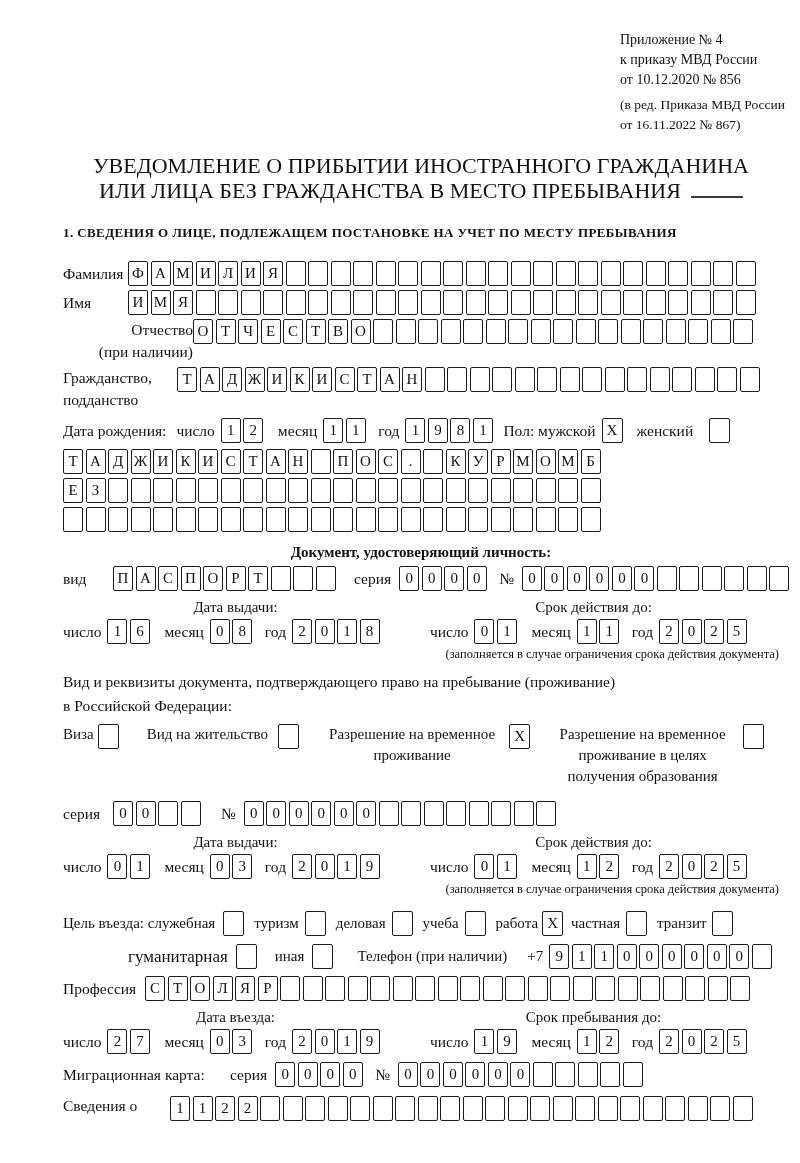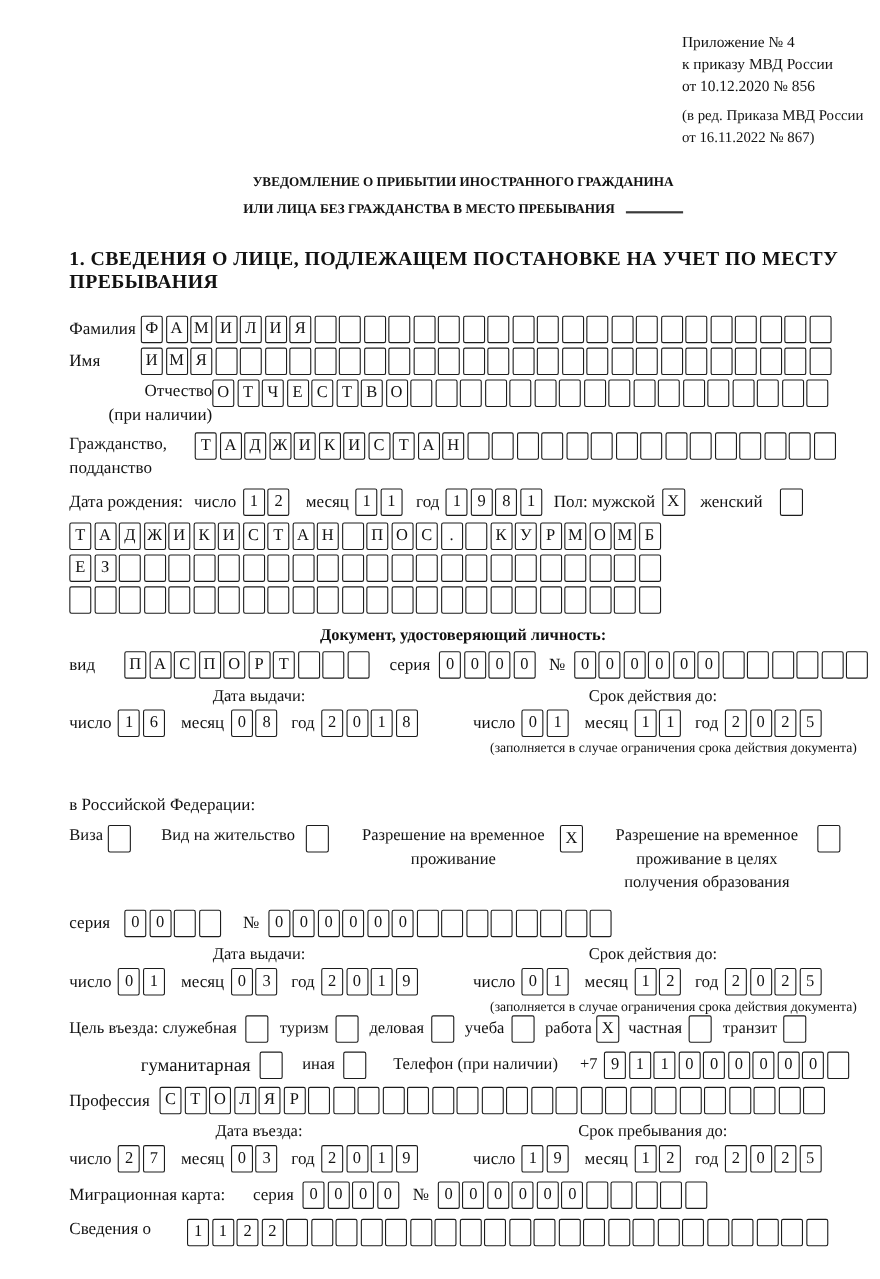--- a/index.html
+++ b/index.html
@@ -7,24 +7,24 @@
        font-family:"Liberation Serif","DejaVu Serif",serif;}
   .page{box-sizing:border-box;width:800px;height:898px;padding:30px 21px 0 63px;position:relative;}
 
   
   .ref{margin-left:557px;width:200px;font-size:14px;line-height:20px;white-space:nowrap;}
   .ref .small{font-size:13.5px;}
   .ref .gap{margin-top:5px;}
 
   .forma{margin-top:16px;text-align:right;padding-right:14px;font-weight:bold;font-size:15.5px;}
 
-  .title{margin-top:18px;text-align:center;font-weight:bold;font-size:12px;line-height:25px;}
+  .title{margin-top:18px;text-align:center;font-weight:normal;font-size:22px;line-height:25px;}
   .title-underline{display:inline-block;width:52px;border-bottom:2px solid #3a3a3a;margin-left:10px;}
 
-  .section1{margin-top:22px;font-weight:bold;font-size:18px;letter-spacing:0.4px;}
+  .section1{margin-top:22px;font-weight:bold;font-size:13px;letter-spacing:0.4px;}
 
   
   .row{display:flex;align-items:center;margin-top:4px;}
   .row.top{align-items:flex-start;}
   .lbl{font-size:15.5px;flex:none;}
   .lblcol{flex:none;font-size:15.5px;line-height:22px;}
 
   
   .cells{display:inline-flex;flex:none;}
   .cell{flex:none;width:20px;height:25px;box-sizing:border-box;border:1.6px solid #1c1c1c;border-radius:2px;
@@ -52,21 +52,21 @@
   .duo-right .duo-line{padding-left:22px;}
   .duo-note{font-size:12.5px;white-space:nowrap;text-align:right;margin-top:3px;}
 
   .para{font-size:15.5px;margin-top:8px;line-height:24px;}
 
   .optgroup{display:flex;align-items:flex-start;margin-top:6px;}
   .optlabel{font-size:15px;flex:none;}
   .optlabel.center{text-align:center;line-height:21px;}
   .w170{width:178px;} .w185{width:185px;}
 
-  .purpose-row{display:flex;align-items:center;}
+  .purpose-row{display:flex;align-items:center;margin-top:14px;}
   .purpose-row .lbl{font-size:15px;}
 </style>
 </head>
 <body>
 
 <div class="page">
 
   <div class="ref">
     <div>Приложение № 4</div>
     <div>к приказу МВД России</div>
@@ -410,21 +410,21 @@
             <span class="cell">0</span>
             <span class="cell">2</span>
             <span class="cell">5</span>
           </span>
       </div>
       <div class="duo-note">(заполняется в случае ограничения срока действия документа)</div>
     </div>
   </div>
 
   <div class="para">
-    <br>
+    <span>Вид и реквизиты документа, подтверждающего право на пребывание (проживание)</span><br>
     <span>в Российской Федерации:</span>
   </div>
 
   <div class="optgroup">
     <span class="optlabel mr4" style="padding-top:2px;">Виза</span>
     <span class="box mr28"></span>
     <span class="optlabel mr10" style="padding-top:2px;">Вид на жительство</span>
     <span class="box mr24"></span>
     <span class="optlabel center w170 mr8">Разрешение на временное проживание</span>
     <span class="box mr20">X</span>

